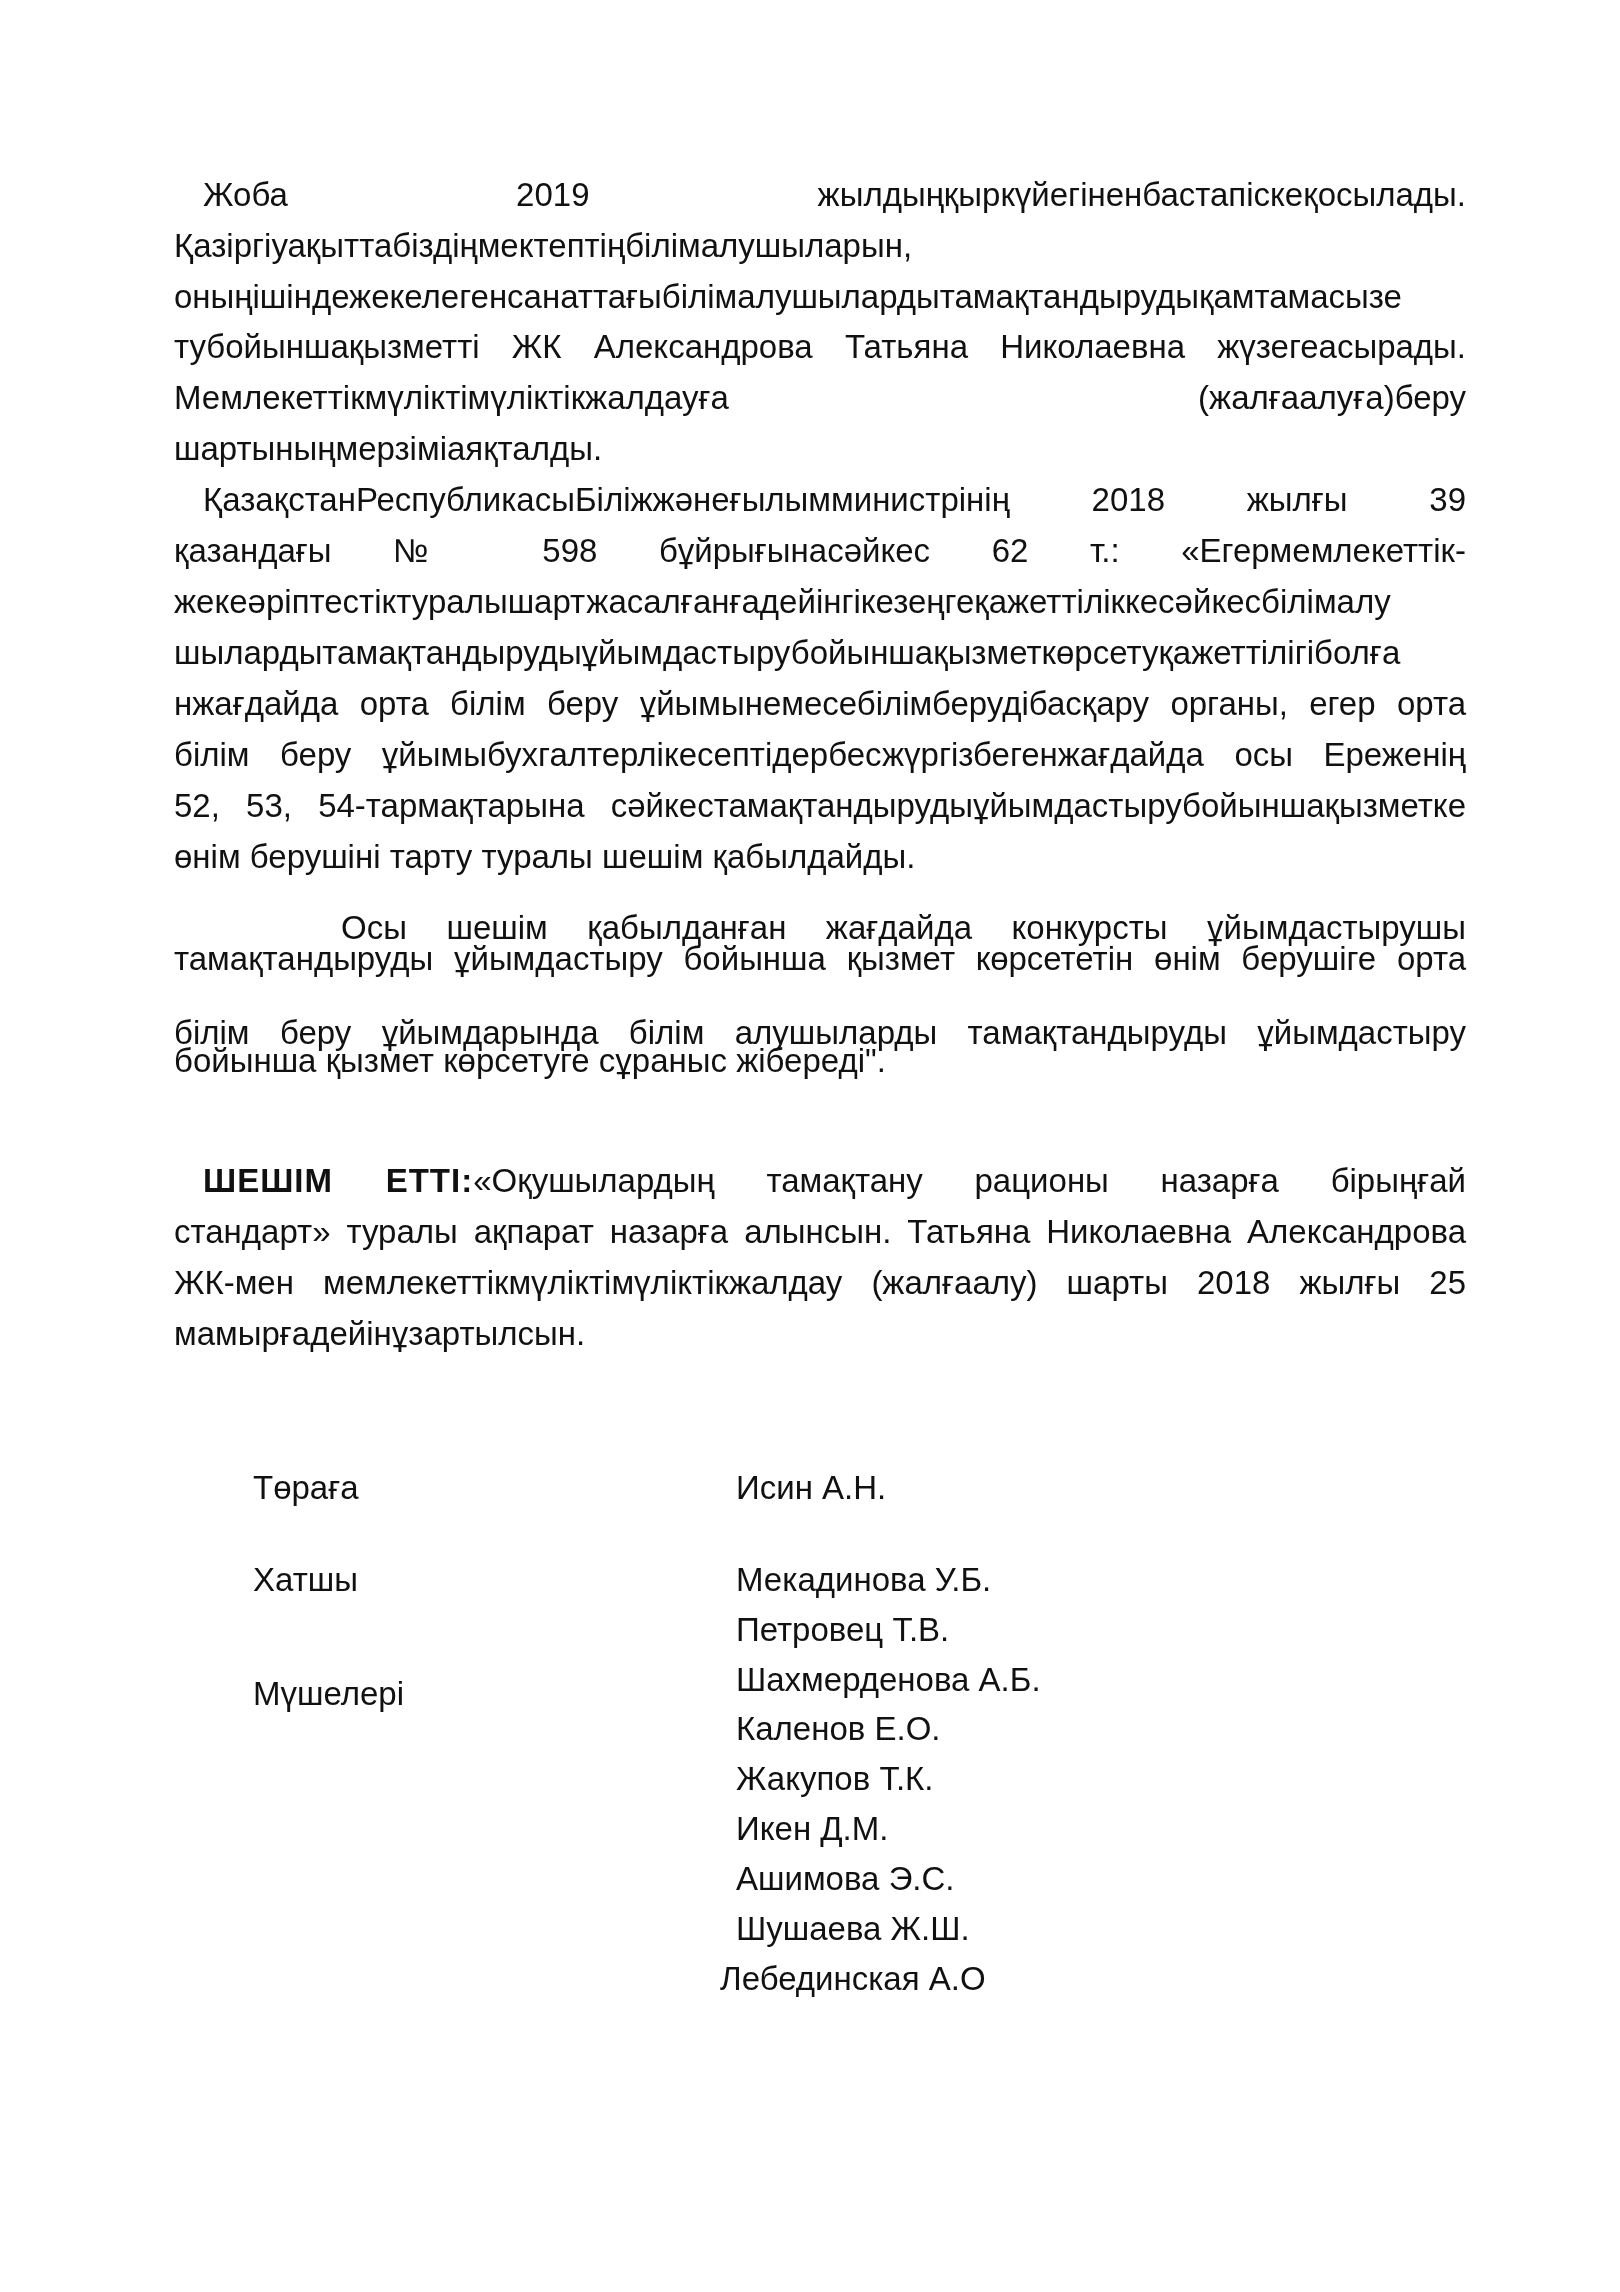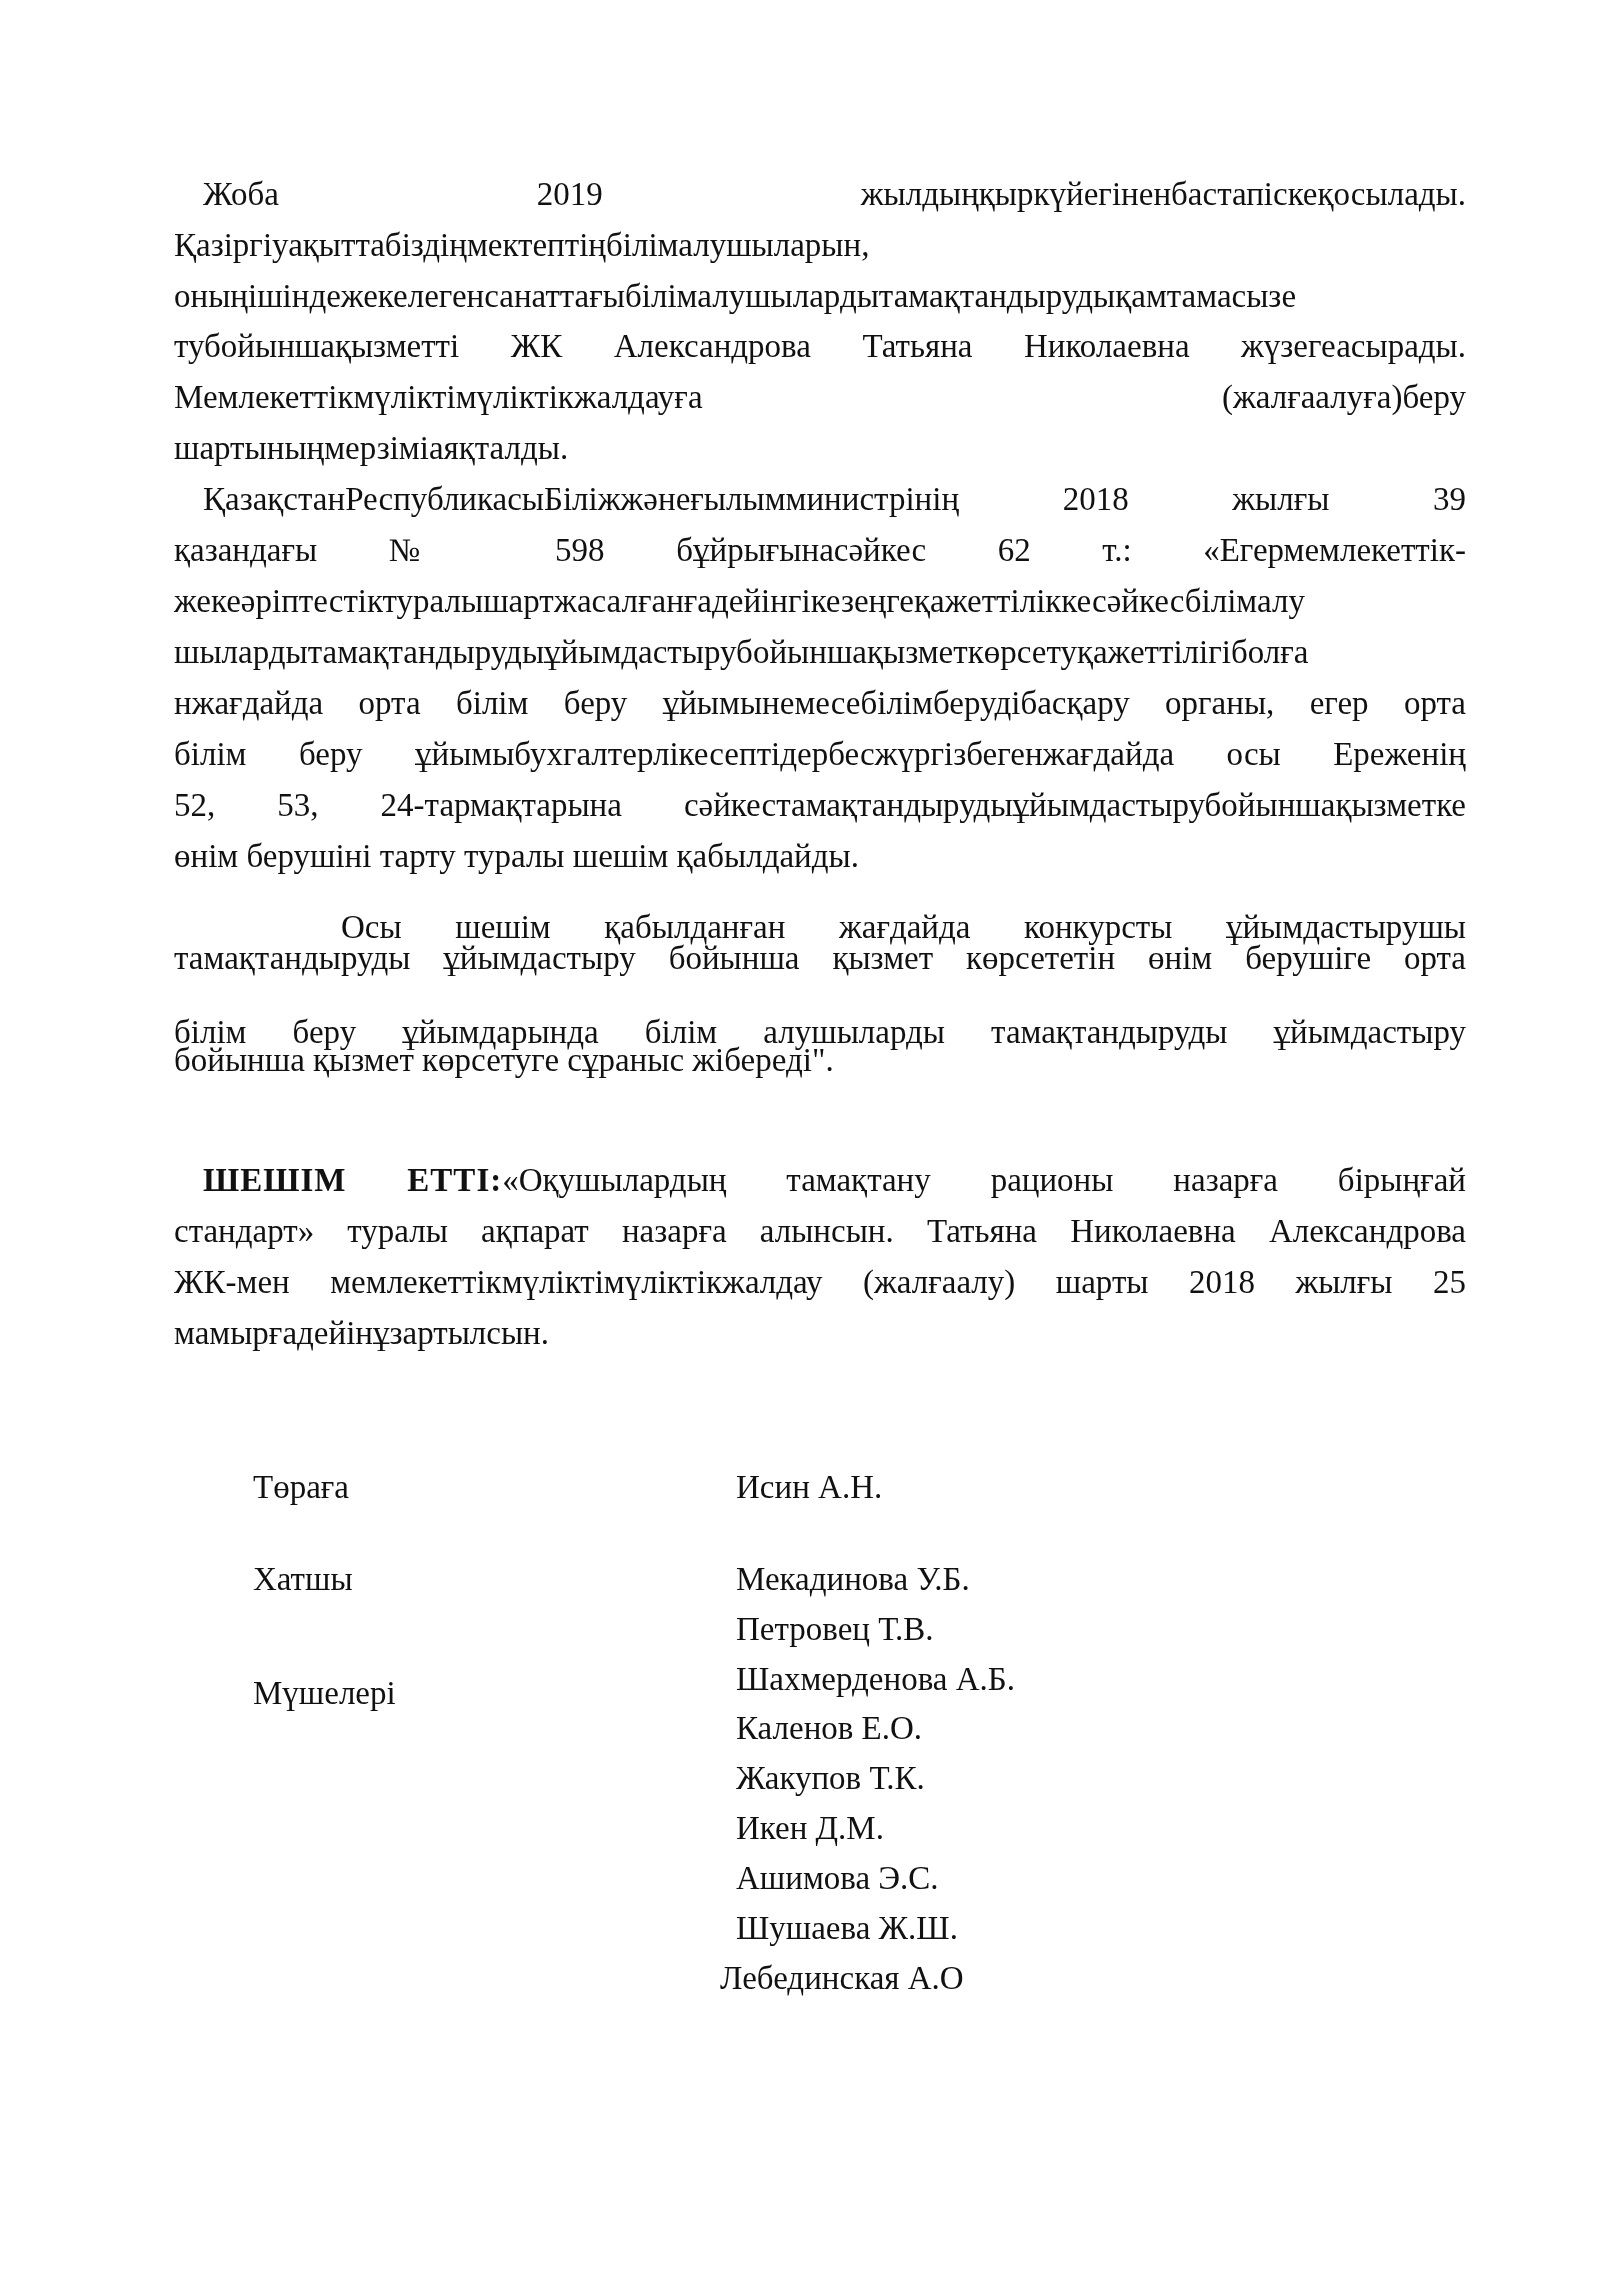--- a/index.html
+++ b/index.html
@@ -1,19 +1,19 @@
 <!DOCTYPE html>
 <html><head>
 <meta charset="utf-8">
 <style>
   html, body { margin: 0; padding: 0; background: #ffffff; }
   body { width: 1620px; height: 2293px; position: relative; overflow: hidden; }
   .page {
     position: absolute; left: 0; top: 0; width: 1288px; height: 2293px;
-    font-family: Liberation Serif, serif;
+    font-family: Liberation Sans, sans-serif;
     color: #111111; font-size: 33px;
   }
   .line {
     position: absolute; left: 174px; width: 1292px; height: 51px;
     line-height: 51px; white-space: nowrap;
   }
   .just { text-align: justify; text-align-last: justify; white-space: normal; }
   .indent { text-indent: 29px; }
   .bold { font-weight: bold; letter-spacing: 1px; }
   .sig-label { position: absolute; left: 253px; line-height: 51px; }
@@ -33,21 +33,21 @@
     <div class="line" style="top:423px">шартыныңмерзіміаяқталды.</div>
   </div>
 
   <div>
     <div class="line just indent" style="top:474px">ҚазақстанРеспубликасыБіліжжәнеғылымминистрінің 2018 жылғы 39</div>
     <div class="line just" style="top:525px">қазандағы № 598 бұйрығынасәйкес 62 т.: «Егермемлекеттік-</div>
     <div class="line just" style="top:576px">жекеәріптестіктуралышартжасалғанғадейінгікезеңгеқажеттіліккесәйкесбілімалу</div>
     <div class="line just" style="top:627px">шылардытамақтандырудыұйымдастырубойыншақызметкөрсетуқажеттілігіболға</div>
     <div class="line just" style="top:678px">нжағдайда орта білім беру ұйымынемесебілімберудібасқару органы, егер орта</div>
     <div class="line just" style="top:729px">білім беру ұйымыбухгалтерлікесептідербесжүргізбегенжағдайда осы Ереженің</div>
-    <div class="line just" style="top:780px">52, 53, 24-тармақтарына сәйкестамақтандырудыұйымдастырубойыншақызметке</div>
+    <div class="line just" style="top:780px">52, 53, 54-тармақтарына сәйкестамақтандырудыұйымдастырубойыншақызметке</div>
     <div class="line" style="top:831px">өнім берушіні тарту туралы шешім қабылдайды.</div>
   </div>
 
   <div>
     <div class="line just" style="top:882px; left:341px; width:1125px;margin-top:20px;">Осы шешім қабылданған жағдайда конкурсты ұйымдастырушы</div>
     <div class="line just" style="top:933px">тамақтандыруды ұйымдастыру бойынша қызмет көрсететін өнім берушіге орта</div>
     <div class="line just" style="top:1007px">білім беру ұйымдарында білім алушыларды тамақтандыруды ұйымдастыру</div>
     <div class="line" style="top:1035px">бойынша қызмет көрсетуге сұраныс жібереді".</div>
   </div>
 

